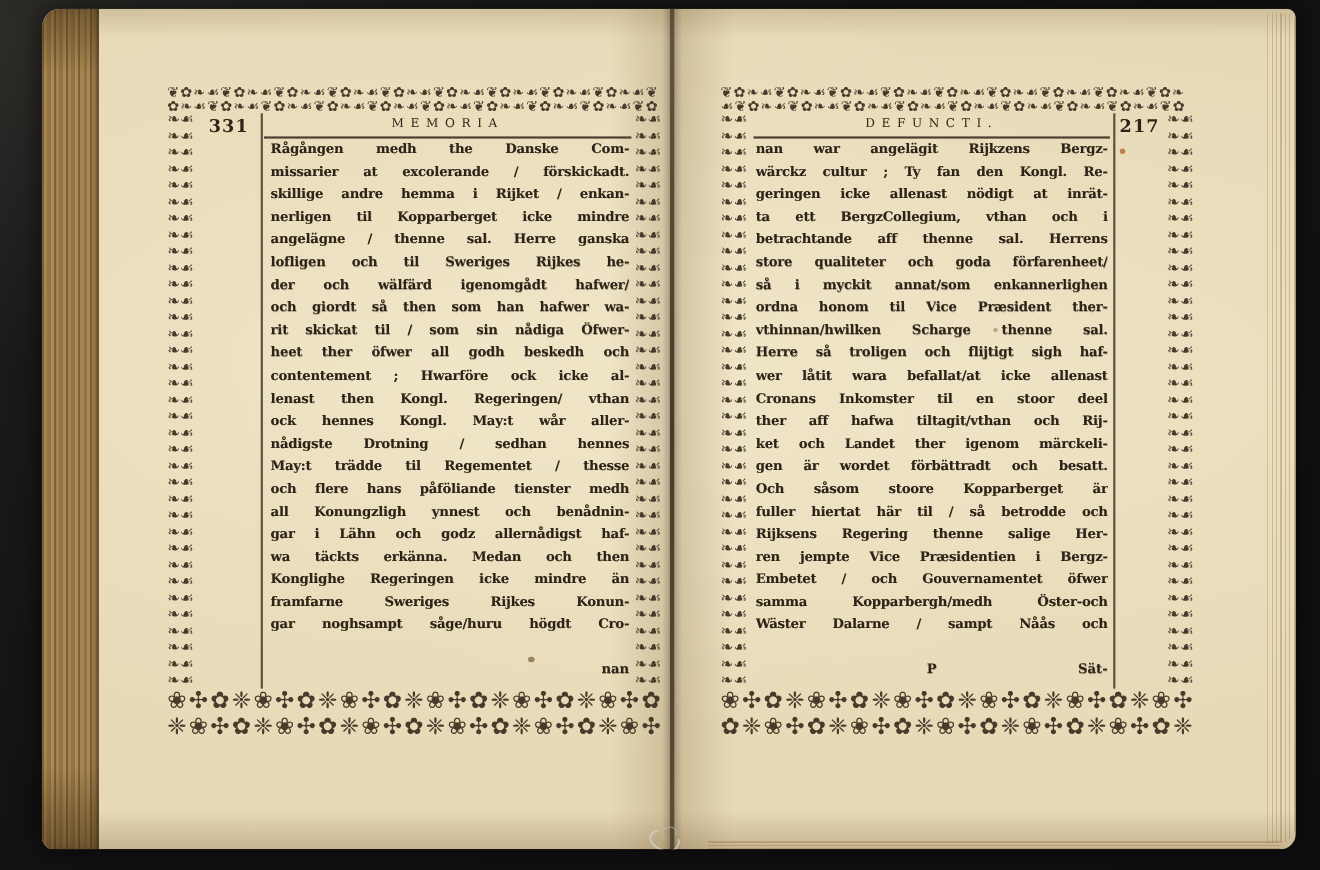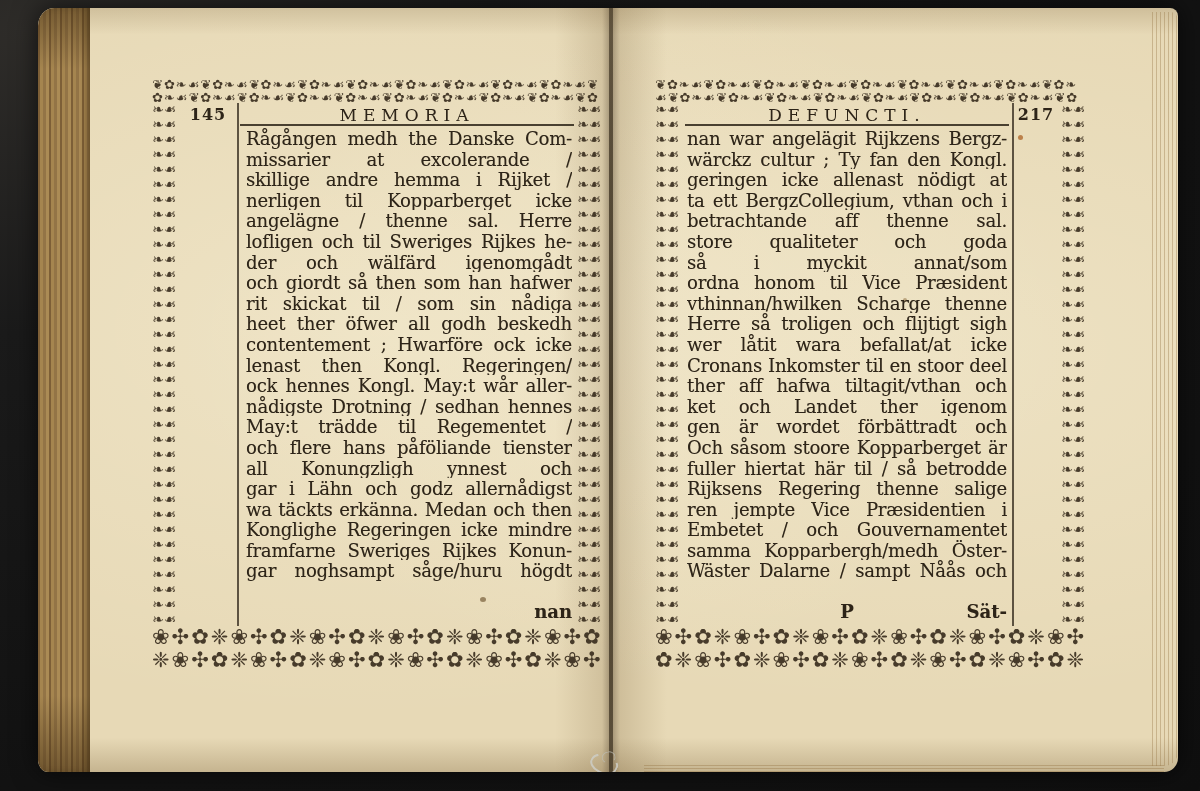--- a/index.html
+++ b/index.html
@@ -80,45 +80,45 @@
 
   .pagenum{
     position:absolute;top:27px;color:var(--ink);
     font-size:16px;font-weight:600;letter-spacing:1px;text-align:center;
   }
   .page-left .pagenum{left:30px;width:52px;}
   .page-right .pagenum{left:359px;width:44px;}
 
   .running-title{
     position:absolute;top:27px;color:var(--ink);
-    font-size:17px;letter-spacing:6px;text-align:center;font-weight:500;
+    font-size:11px;letter-spacing:6px;text-align:center;font-weight:500;
   }
   .page-left .running-title{left:90px;width:330px;}
   .page-right .running-title{left:32px;width:320px;}
 
   .header-rule{position:absolute;top:46px;height:2px;background:var(--ink);opacity:.85;}
   .page-left .header-rule{left:88px;width:334px;}
   .page-right .header-rule{left:30px;width:324px;}
 
   .col-rule{position:absolute;top:25px;height:523px;width:2px;background:var(--ink);opacity:.75;}
   .page-left .col-rule{left:85px;}
   .page-right .col-rule{left:357px;}
 
   .text-block{
     position:absolute;top:50px;color:var(--ink);
-    font-size:18px;font-weight:400;letter-spacing:-0.2px;
+    font-size:12px;font-weight:700;letter-spacing:-0.2px;
     text-shadow:0.3px 0.3px 0 rgba(45,36,24,.35);
   }
   .page-left .text-block{left:94px;width:326px;}
   .page-right .text-block{left:32px;width:320px;}
   .tline{height:20.6px;text-align:justify;text-align-last:justify;overflow:hidden;}
 
   .catchword-row{
     position:absolute;top:523px;color:var(--ink);
-    font-size:18px;font-weight:700;
+    font-size:12px;font-weight:700;
     text-shadow:0.3px 0.3px 0 rgba(45,36,24,.35);
   }
   .page-left .catchword-row{left:94px;width:326px;text-align:right;}
   .page-right .catchword-row{left:32px;width:320px;}
   .sig-mark{position:absolute;left:0;width:100%;text-align:center;}
   .catchword-right{position:absolute;right:0;}
 </style>
 </head>
 <body>
 
@@ -133,21 +133,21 @@
     <div class="speck speck-b"></div>
     <div class="speck speck-c"></div>
     <div class="fiber"></div>
   </div>
 
   <div class="page page-left">
     <div class="band band-top">❦✿❧☙❦✿❧☙❦✿❧☙❦✿❧☙❦✿❧☙❦✿❧☙❦✿❧☙❦✿❧☙❦✿❧☙❦✿❧☙❦✿❧☙❦✿❧☙❦✿❧☙❦✿❧☙❦✿❧☙❦✿❧☙❦✿❧☙❦✿❧☙❦✿❧☙❦✿❧☙</div>
     <div class="band band-left">❧☙❧☙❧☙❧☙❧☙❧☙❧☙❧☙❧☙❧☙❧☙❧☙❧☙❧☙❧☙❧☙❧☙❧☙❧☙❧☙❧☙❧☙❧☙❧☙❧☙❧☙❧☙❧☙❧☙❧☙❧☙❧☙❧☙❧☙❧☙❧☙❧☙❧☙❧☙❧☙❧☙❧☙❧☙❧☙❧☙</div>
     <div class="band band-right">❧☙❧☙❧☙❧☙❧☙❧☙❧☙❧☙❧☙❧☙❧☙❧☙❧☙❧☙❧☙❧☙❧☙❧☙❧☙❧☙❧☙❧☙❧☙❧☙❧☙❧☙❧☙❧☙❧☙❧☙❧☙❧☙❧☙❧☙❧☙❧☙❧☙❧☙❧☙❧☙❧☙❧☙❧☙❧☙❧☙</div>
     <div class="band band-bottom">❀✣✿❈❀✣✿❈❀✣✿❈❀✣✿❈❀✣✿❈❀✣✿❈❀✣✿❈❀✣✿❈❀✣✿❈❀✣✿❈❀✣✿❈❀✣✿❈❀✣✿❈❀✣✿❈</div>
-    <div class="pagenum">145</div>
+    <div class="pagenum">331</div>
     <div class="running-title">MEMORIA</div>
     <div class="header-rule"></div>
     <div class="col-rule"></div>
     <div class="text-block">
         <div class="tline">Rågången medh the Danske Com-</div>
         <div class="tline">missarier at excolerande / förskickadt.</div>
         <div class="tline">skillige andre hemma i Rijket / enkan-</div>
         <div class="tline">nerligen til Kopparberget icke mindre</div>
         <div class="tline">angelägne / thenne sal. Herre ganska</div>
         <div class="tline">lofligen och til Sweriges Rijkes he-</div>

